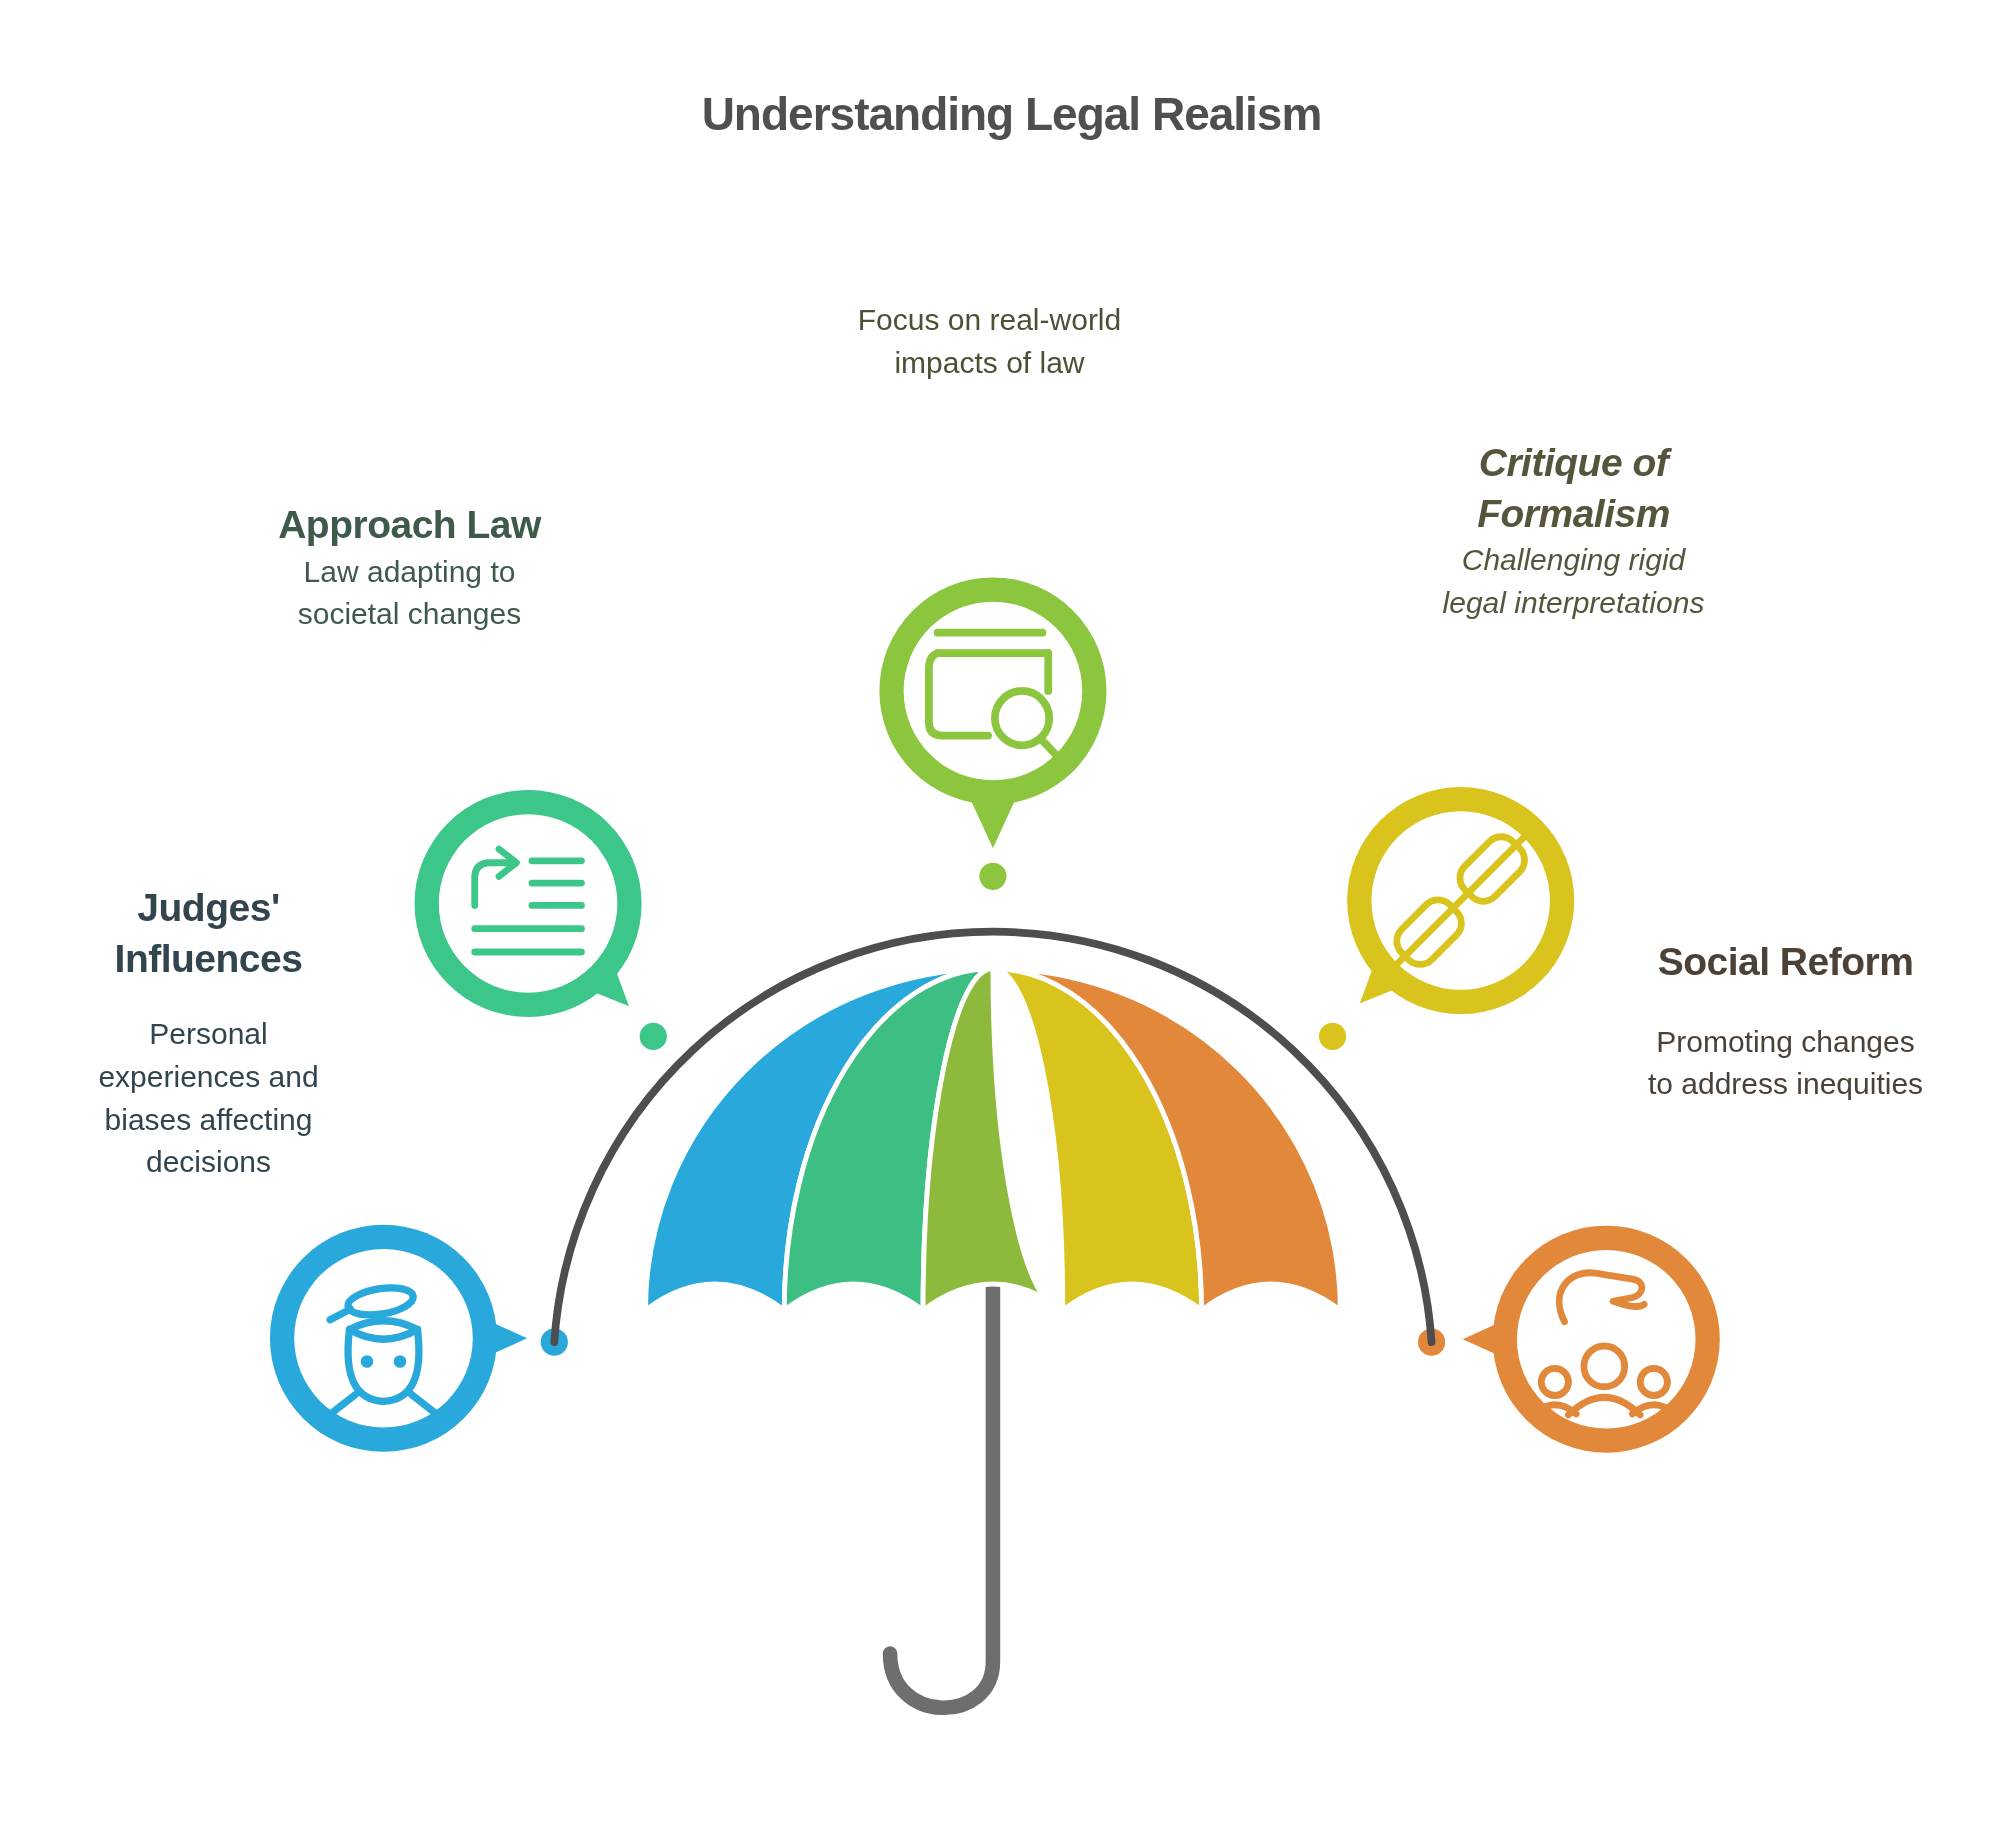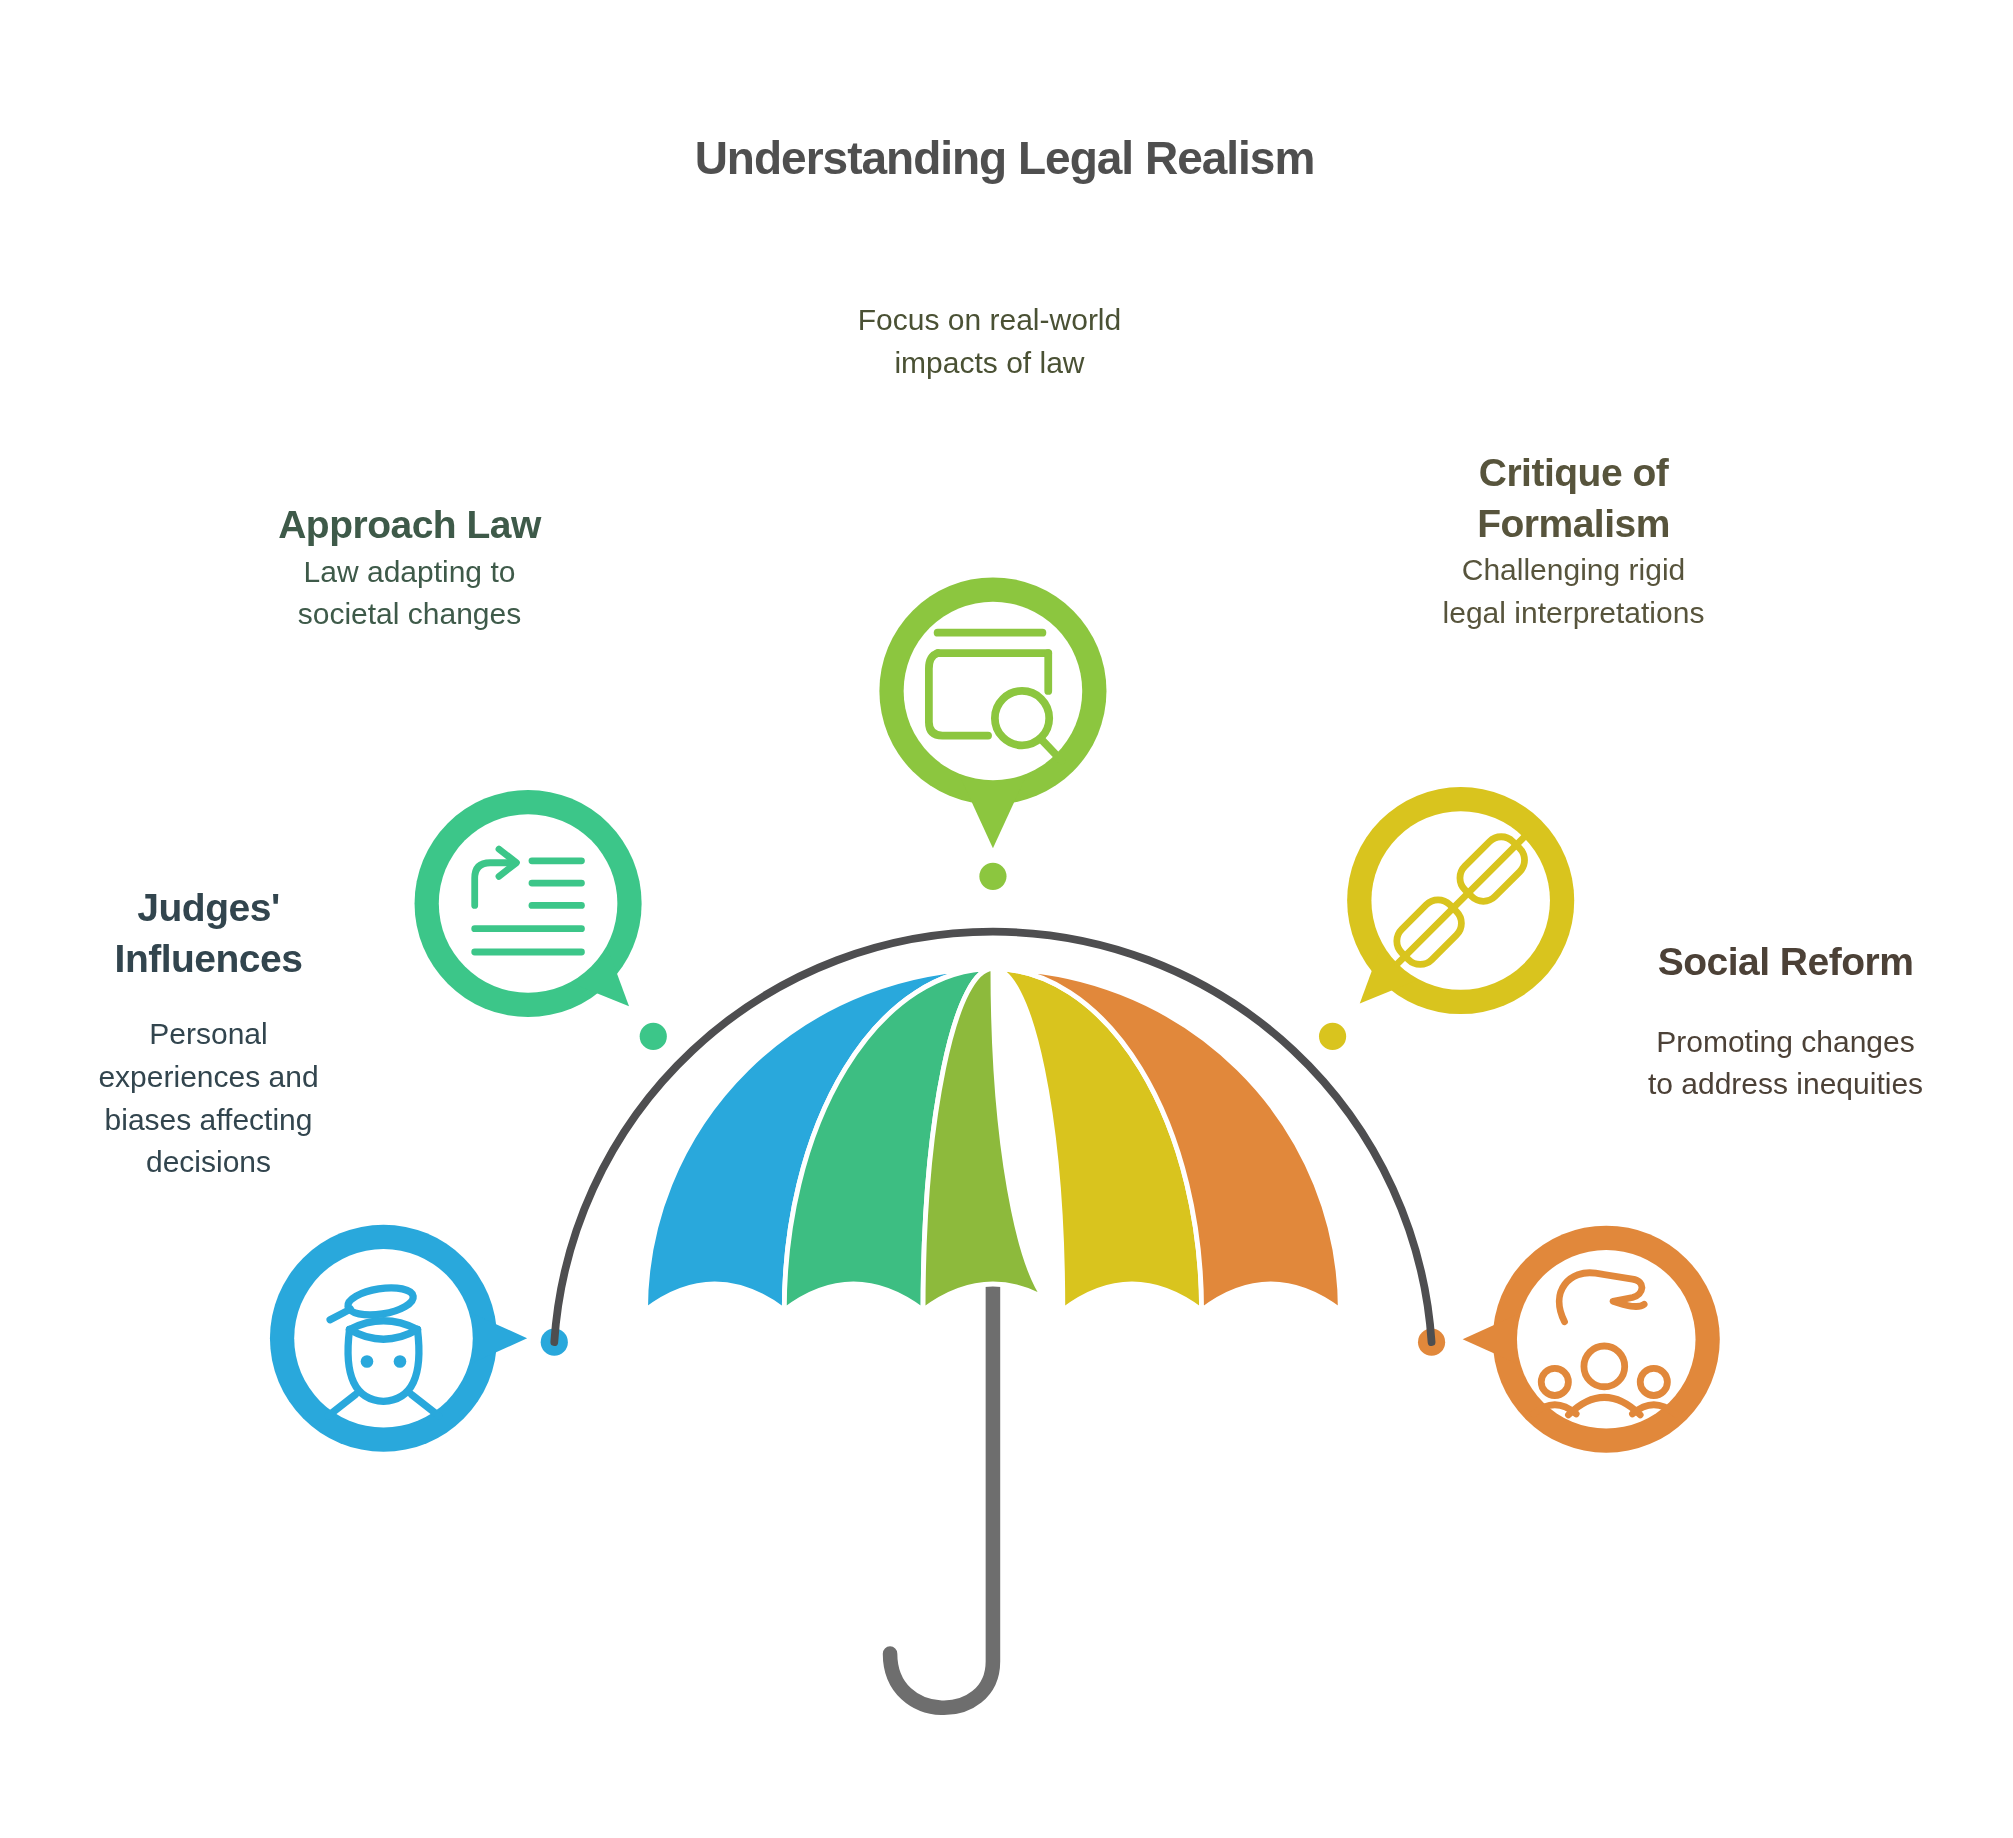--- a/index.html
+++ b/index.html
@@ -4,39 +4,38 @@
 <style>
   html,body{margin:0;padding:0;background:#ffffff;}
   .canvas{
     position:relative;
     width:2014px;height:1839px;
     background:#ffffff;
     font-family:"Liberation Sans",sans-serif;
     overflow:hidden;
   }
   .page-title{
-    position:absolute;left:325px;top:87px;width:1359px;
+    position:absolute;left:332px;top:87px;width:1359px;
     text-align:center;
     font-size:46px;font-weight:bold;letter-spacing:-1px;
     color:var(--title_text);
-    margin-top:44px;
   }
   .sec{position:absolute;text-align:center;}
   .sec .heading{
     font-size:39px;font-weight:bold;line-height:1.3;
     letter-spacing:-0.5px;white-space:pre-line;
   }
   .sec .desc{
     font-size:30px;line-height:1.42;white-space:pre-line;
   }
   .sec-pragmatic{left:747px;top:236px;width:485px;color:var(--pragmatic_text);}
   .sec-pragmatic .desc{margin-top:63px;}
   .sec-evolving{left:167px;top:500px;width:485px;color:var(--evolving_text);}
   .sec-evolving .desc{}
-  .sec-critique{left:1331px;top:448px;width:485px;color:var(--critique_text);}
+  .sec-critique{left:1331px;top:438px;width:485px;color:var(--critique_text);font-style:italic;}
   .sec-critique .desc{}
   .sec-judges{left:-34px;top:883px;width:485px;color:var(--judges_text);}
   .sec-judges .desc{margin-top:29px;}
   .sec-social{left:1543px;top:937px;width:485px;color:var(--social_text);}
   .sec-social .desc{margin-top:33px;}
 
   svg{position:absolute;left:0;top:0;}
   .arc-line{stroke:var(--arc_gray);stroke-width:8;fill:none;stroke-linecap:round;}
   .dot-blue{fill:var(--blue);}
   .dot-emerald{fill:var(--emerald_bright);}

